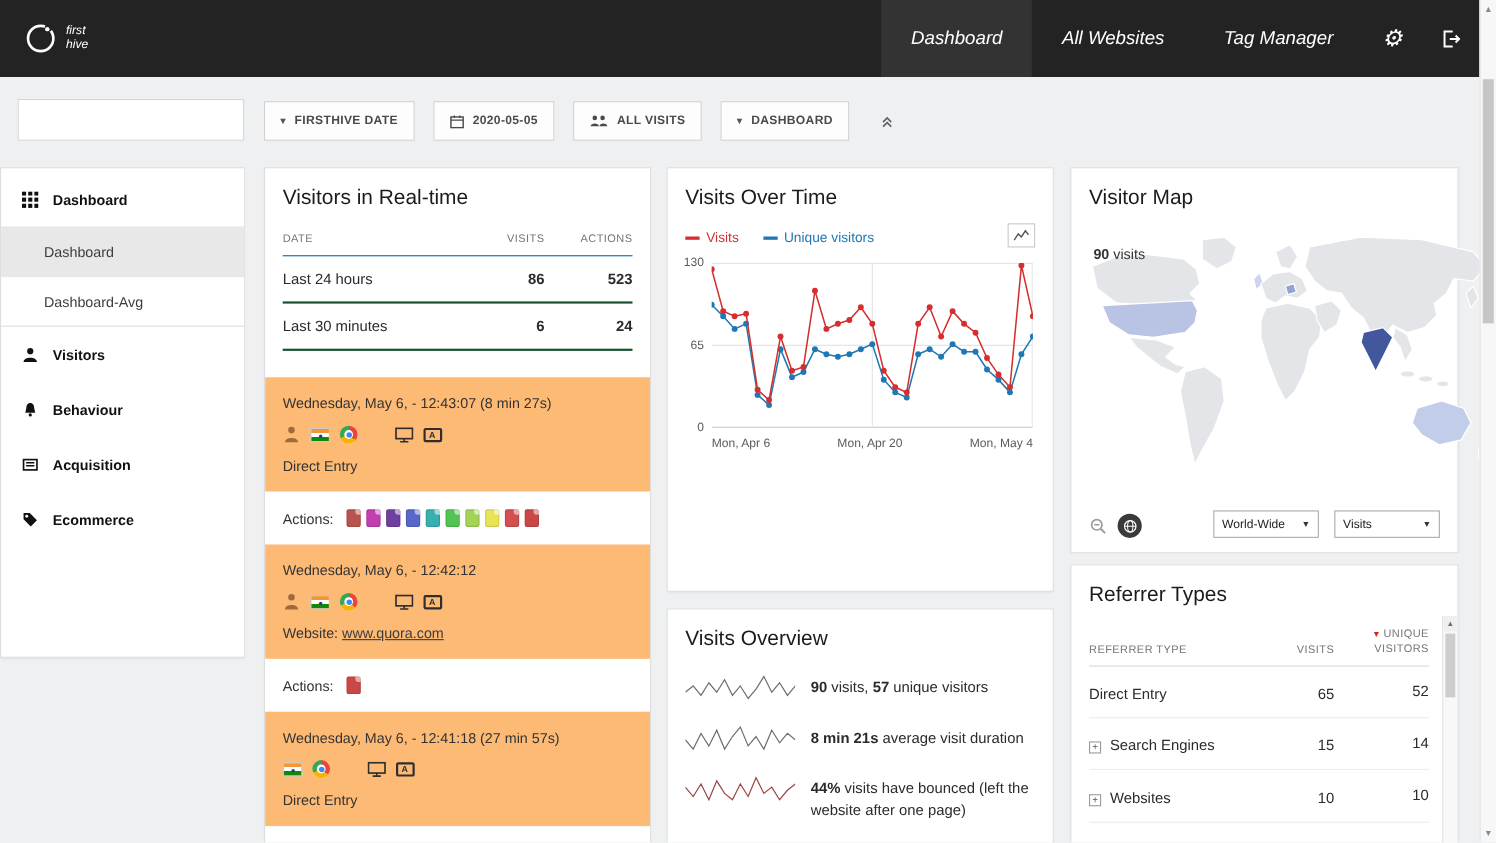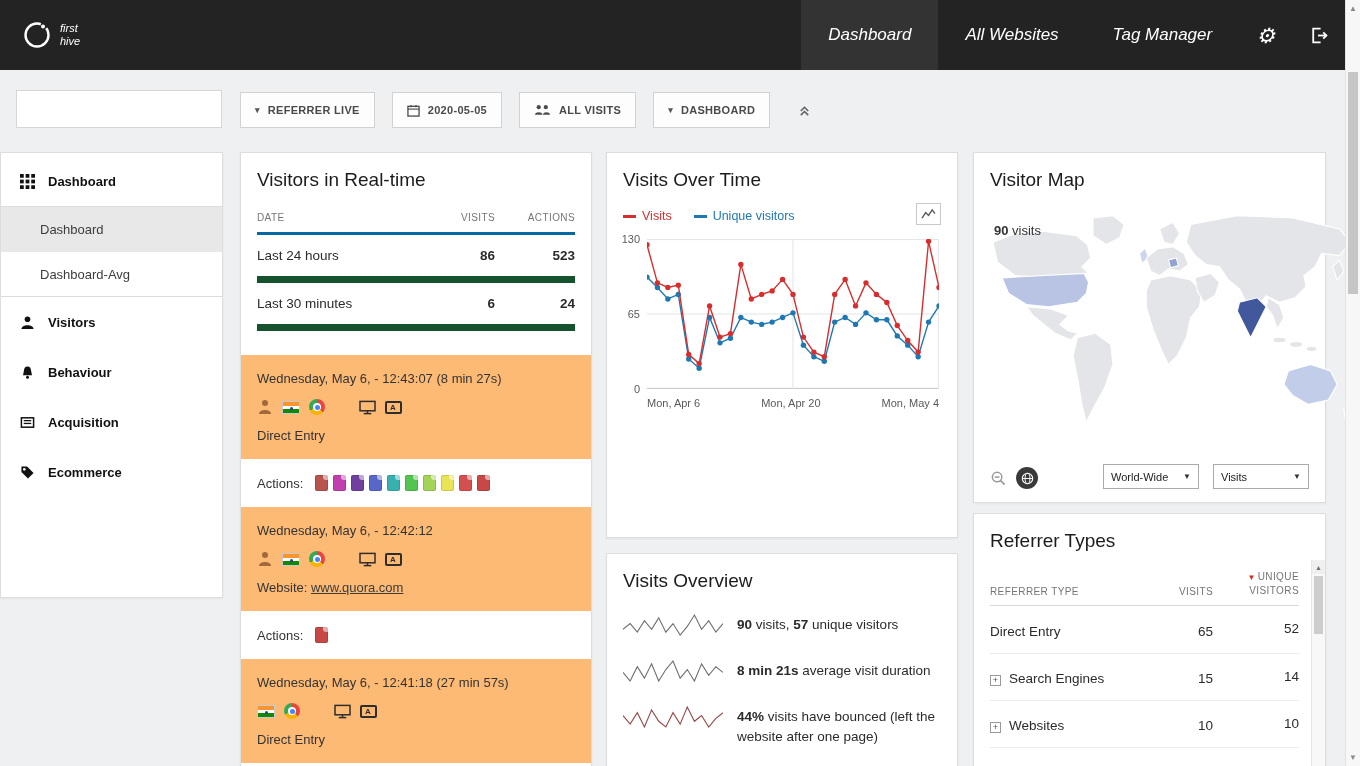--- a/index.html
+++ b/index.html
@@ -32,22 +32,22 @@
   .sidebar { left:0; top:152px; width:223px; height:446px; padding-top:4px; }
   .side-item { height:50px; display:flex; align-items:center; gap:13px; padding:0 18px; font-size:13px; font-weight:bold; color:#111; cursor:pointer; }
   .side-sub  { height:45px; display:flex; align-items:center; padding-left:39px; font-size:13px; color:#3d3d3d; cursor:pointer; }
   .side-sub.active { background:#e8e8e8; }
   .bb { border-bottom:1px solid #dcdcdc; }
   .sicon { width:16px; display:inline-flex; justify-content:center; }
 
   
   .card-realtime { left:240px; top:152px; width:352px; height:620px; overflow:hidden; }
   .rt-table { margin:2px 16px 0; }
-  .rt-head { display:flex; font-size:10px; color:#757575; letter-spacing:.4px; padding:9px 0; border-bottom:3px solid #0369a1; }
-  .rt-row  { display:flex; font-size:13.5px; color:#2b2b2b; padding:13px 0; border-bottom:7px solid #14532d; align-items:center; }
+  .rt-head { display:flex; font-size:10px; color:#757575; letter-spacing:.4px; padding:9px 0; border-bottom:1px solid #0369a1; }
+  .rt-row  { display:flex; font-size:13.5px; color:#2b2b2b; padding:13px 0; border-bottom:2px solid #14532d; align-items:center; }
   .rt-c1 { flex:1; } .rt-c2 { width:70px; text-align:right; } .rt-c3 { width:80px; text-align:right; }
   .num { font-weight:bold; }
   .visitor-log { margin-top:24px; }
   .log-entry { background:#fdba74; padding:16px; }
   .log-time { font-size:13px; color:#333; margin-bottom:13px; }
   .log-icons { display:flex; align-items:center; gap:9px; margin-bottom:13px; }
   .log-ref { font-size:13px; color:#333; }
   .log-ref a { color:#3c3c3c; }
   .log-actions { background:#fff; padding:16px; display:flex; align-items:center; gap:5px; font-size:13px; color:#333; }
   .log-actions .lbl { margin-right:7px; }
@@ -156,21 +156,21 @@
     <svg viewBox="0 0 18 18" width="17" height="17">
       <circle cx="7.5" cy="7.5" r="5.2" fill="none" stroke="#3c3c3c" stroke-width="1.7"></circle>
       <line x1="11.5" y1="11.5" x2="16" y2="16" stroke="#3c3c3c" stroke-width="1.9"></line>
     </svg>
     <input type="text" placeholder="" style="">
   </div>
 
   <div class="tb-buttons">
     <div class="tb-btn">
       <span class="caret">▾</span>
-      <span>REFERRER LIVE</span>
+      <span>FIRSTHIVE DATE</span>
     </div>
     <div class="tb-btn">
       <svg viewBox="0 0 14 14" width="13" height="13">
         <rect x="1" y="2.5" width="12" height="10.5" fill="none" stroke="#4a4a4a" stroke-width="1.4"></rect>
         <line x1="1" y1="5.5" x2="13" y2="5.5" stroke="#4a4a4a" stroke-width="1.2"></line>
         <line x1="4.3" y1="1" x2="4.3" y2="3.5" stroke="#4a4a4a" stroke-width="1.4"></line>
         <line x1="9.7" y1="1" x2="9.7" y2="3.5" stroke="#4a4a4a" stroke-width="1.4"></line>
       </svg>
       <span>2020-05-05</span>
     </div>

